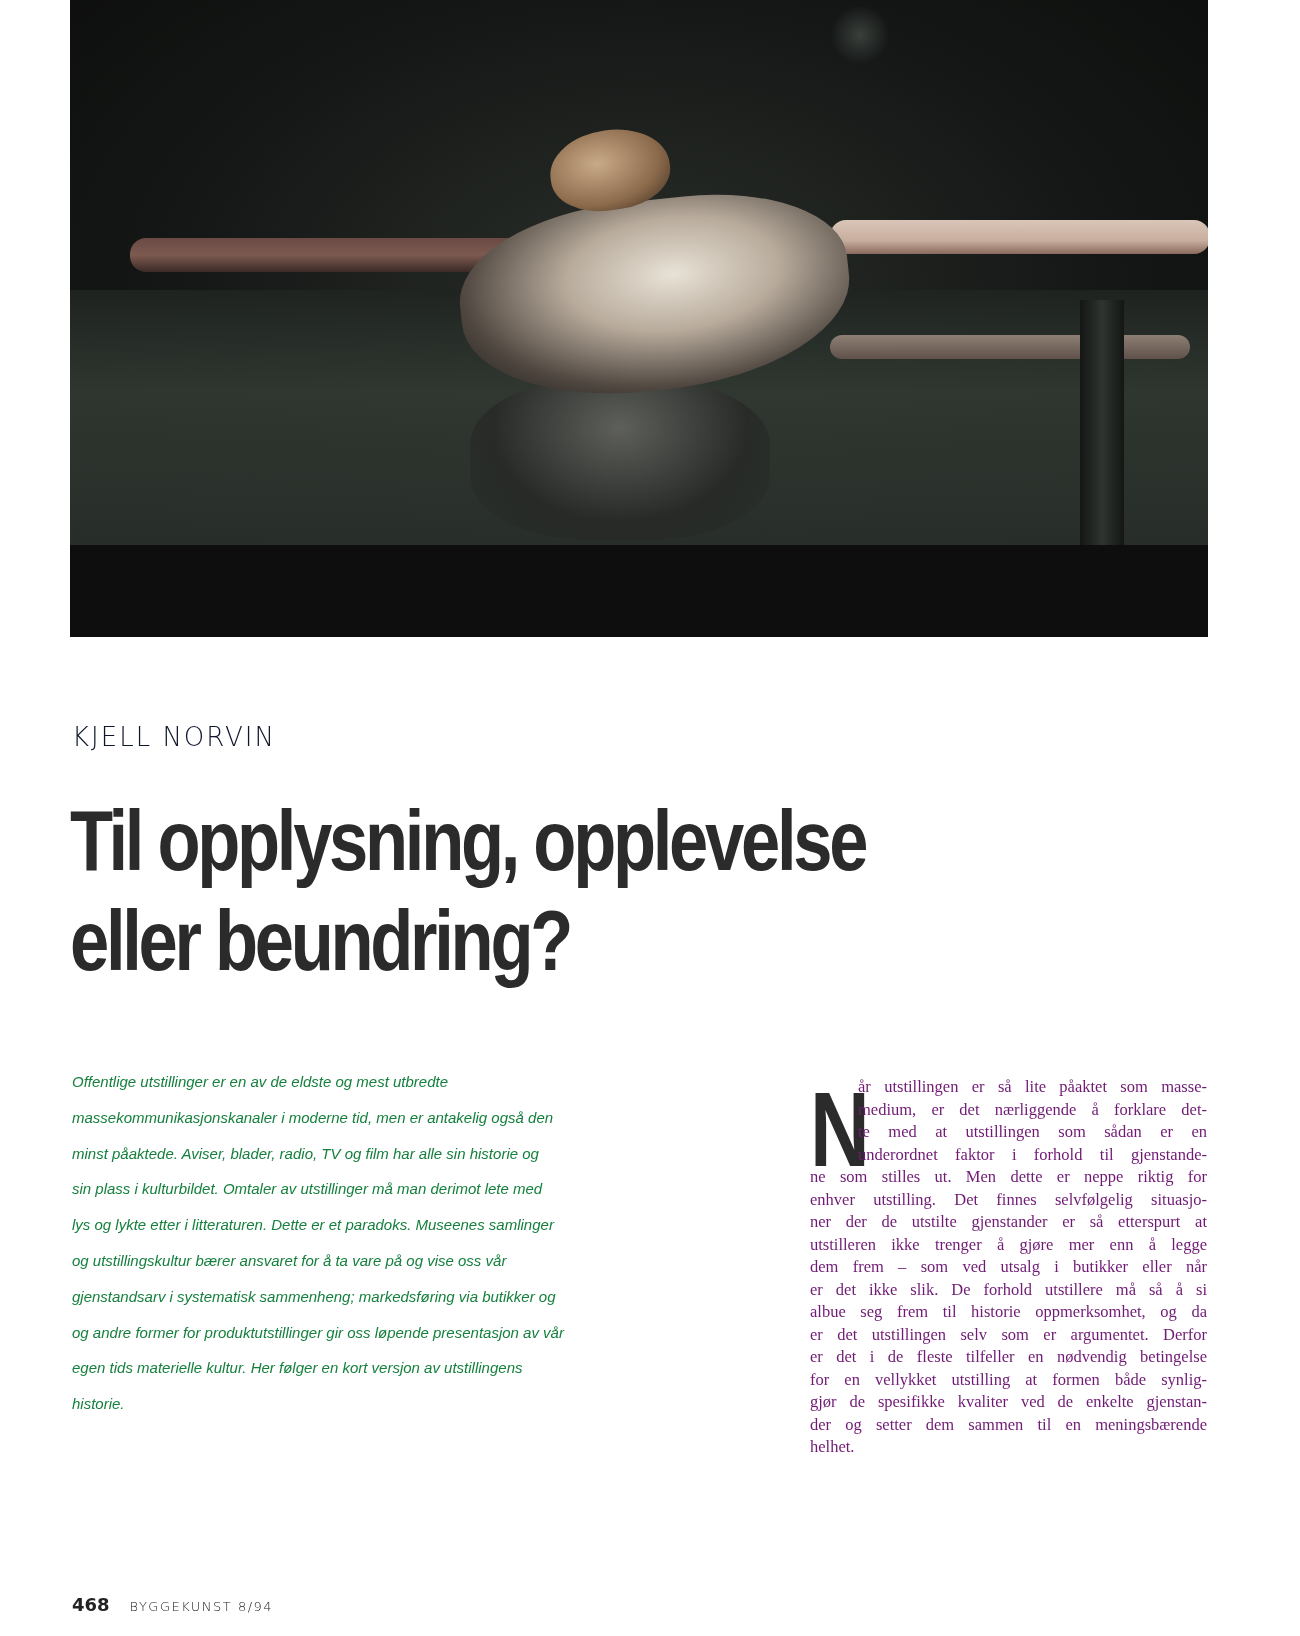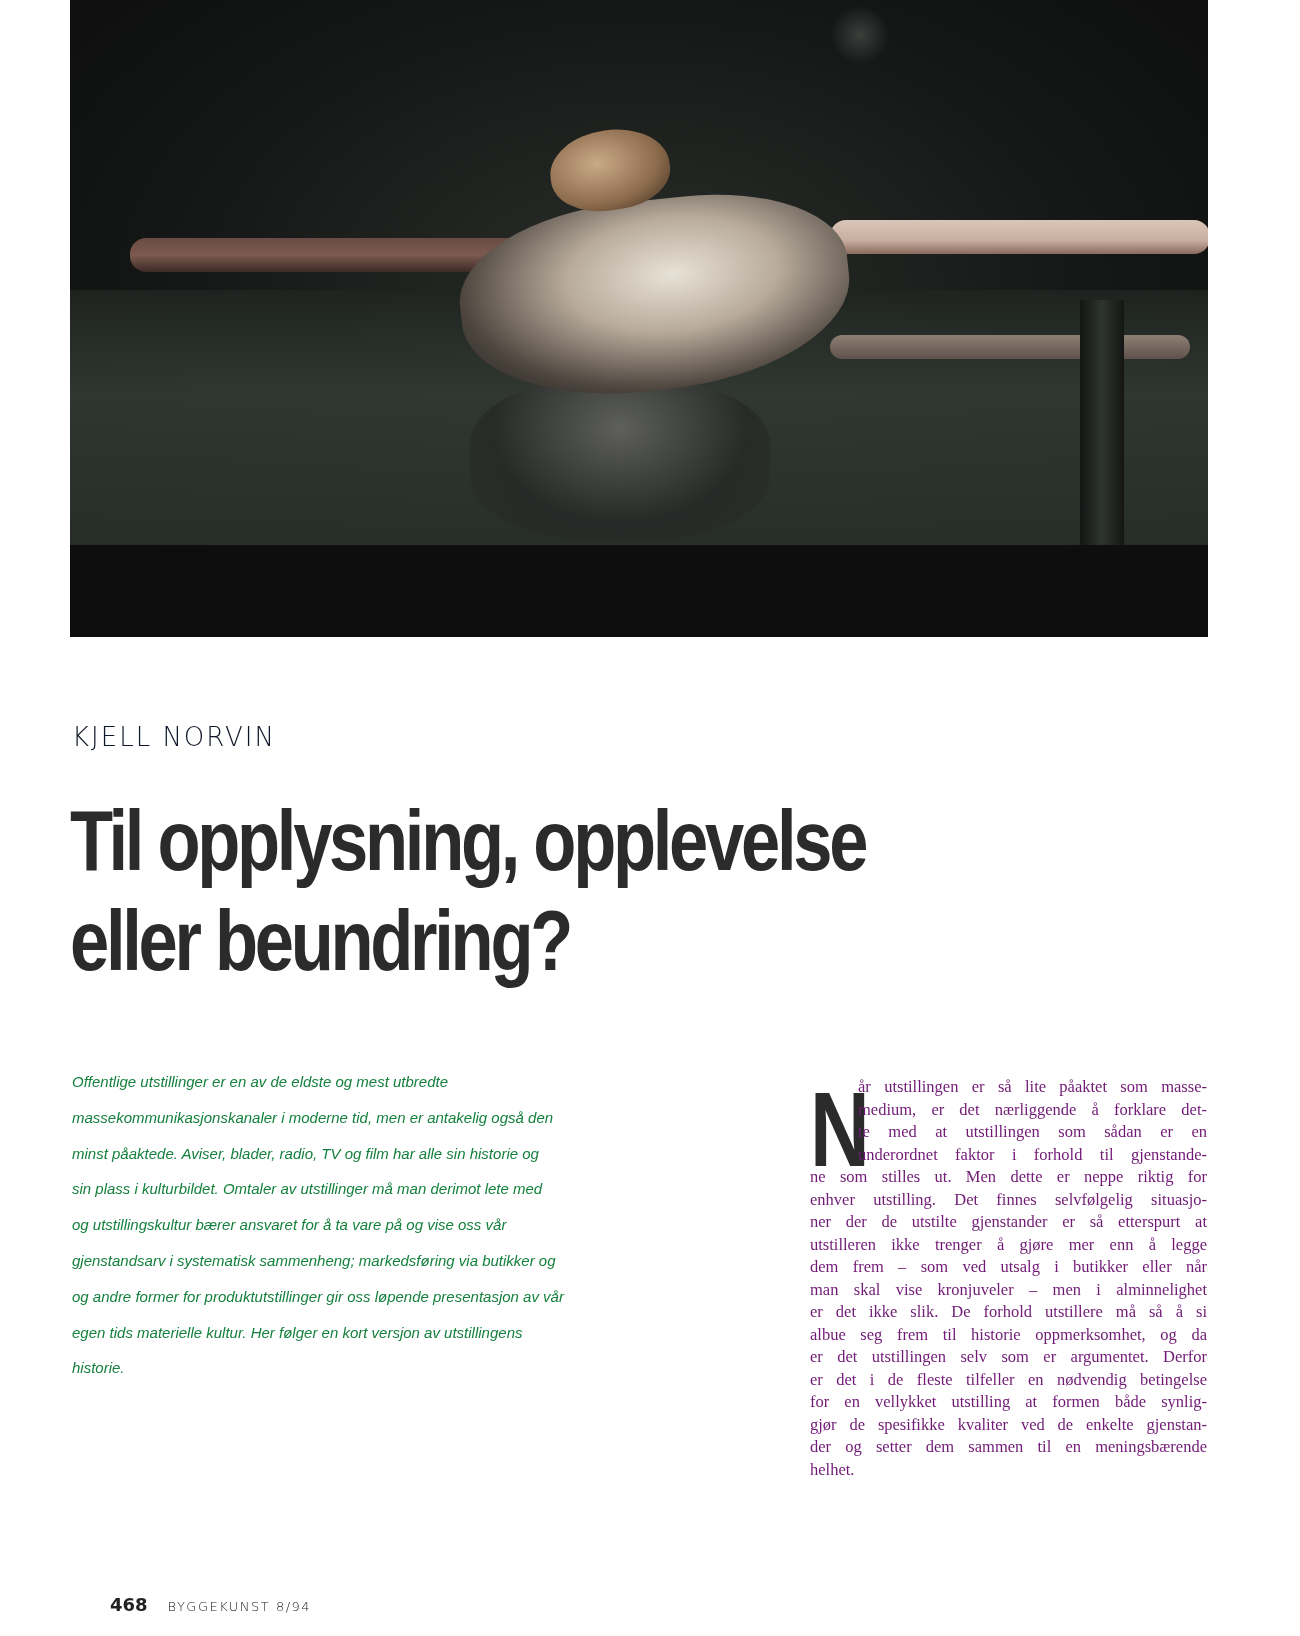--- a/index.html
+++ b/index.html
@@ -123,21 +123,21 @@
     color: #2b2b2b;
     transform: scaleX(0.78);
     transform-origin: left top;
     overflow: visible;
   }
 
   .footer {
     position: absolute; left: 72px; top: 1594px;
     font-family: "DejaVu Sans", sans-serif;
     color: #222;
-    display: flex; align-items: baseline; margin-left: 38px;
+    display: flex; align-items: baseline;
   }
   .footer .pageno { font-weight: 700; font-size: 18px; }
   .footer .mag { font-size: 13px; letter-spacing: 1.5px; margin-left: 20px; font-weight: 300; }
 </style>
 </head>
 <body>
 
 <div class="photo">
   <div class="floor"></div>
   <div class="base"></div>
@@ -156,40 +156,40 @@
 <h1 class="headline" style="margin:0;">
   <span>Til opplysning, opplevelse</span>
   <span>eller beundring?</span>
 </h1>
 
 <div class="lead">
   <span>Offentlige utstillinger er en av de eldste og mest utbredte</span>
   <span>massekommunikasjonskanaler i moderne tid, men er antakelig også den</span>
   <span>minst påaktede. Aviser, blader, radio, TV og film har alle sin historie og</span>
   <span>sin plass i kulturbildet. Omtaler av utstillinger må man derimot lete med</span>
+  <span>lys og lykte etter i litteraturen. Dette er et paradoks. Museenes samlinger</span>
   <span>og utstillingskultur bærer ansvaret for å ta vare på og vise oss vår</span>
   <span>gjenstandsarv i systematisk sammenheng; markedsføring via butikker og</span>
   <span>og andre former for produktutstillinger gir oss løpende presentasjon av vår</span>
   <span>egen tids materielle kultur. Her følger en kort versjon av utstillingens</span>
   <span>historie.</span>
 </div>
 
 <div class="dropcap">N</div>
 
 <div class="col">
   <span class="line indent">år utstillingen er så lite påaktet som masse-</span>
   <span class="line indent">medium, er det nærliggende å forklare det-</span>
   <span class="line indent">te med at utstillingen som sådan er en</span>
   <span class="line indent">underordnet faktor i forhold til gjenstande-</span>
   <span class="line">ne som stilles ut. Men dette er neppe riktig for</span>
   <span class="line">enhver utstilling. Det finnes selvfølgelig situasjo-</span>
   <span class="line">ner der de utstilte gjenstander er så etterspurt at</span>
   <span class="line">utstilleren ikke trenger å gjøre mer enn å legge</span>
   <span class="line">dem frem – som ved utsalg i butikker eller når</span>
-  <span class="line">man skal vise kronjuveler – men i alminnelighet</span>
   <span class="line">er det ikke slik. De forhold utstillere må så å si</span>
   <span class="line">albue seg frem til historie oppmerksomhet, og da</span>
   <span class="line">er det utstillingen selv som er argumentet. Derfor</span>
   <span class="line">er det i de fleste tilfeller en nødvendig betingelse</span>
   <span class="line">for en vellykket utstilling at formen både synlig-</span>
   <span class="line">gjør de spesifikke kvaliter ved de enkelte gjenstan-</span>
   <span class="line">der og setter dem sammen til en meningsbærende</span>
   <span class="line last">helhet.</span>
 </div>
 

